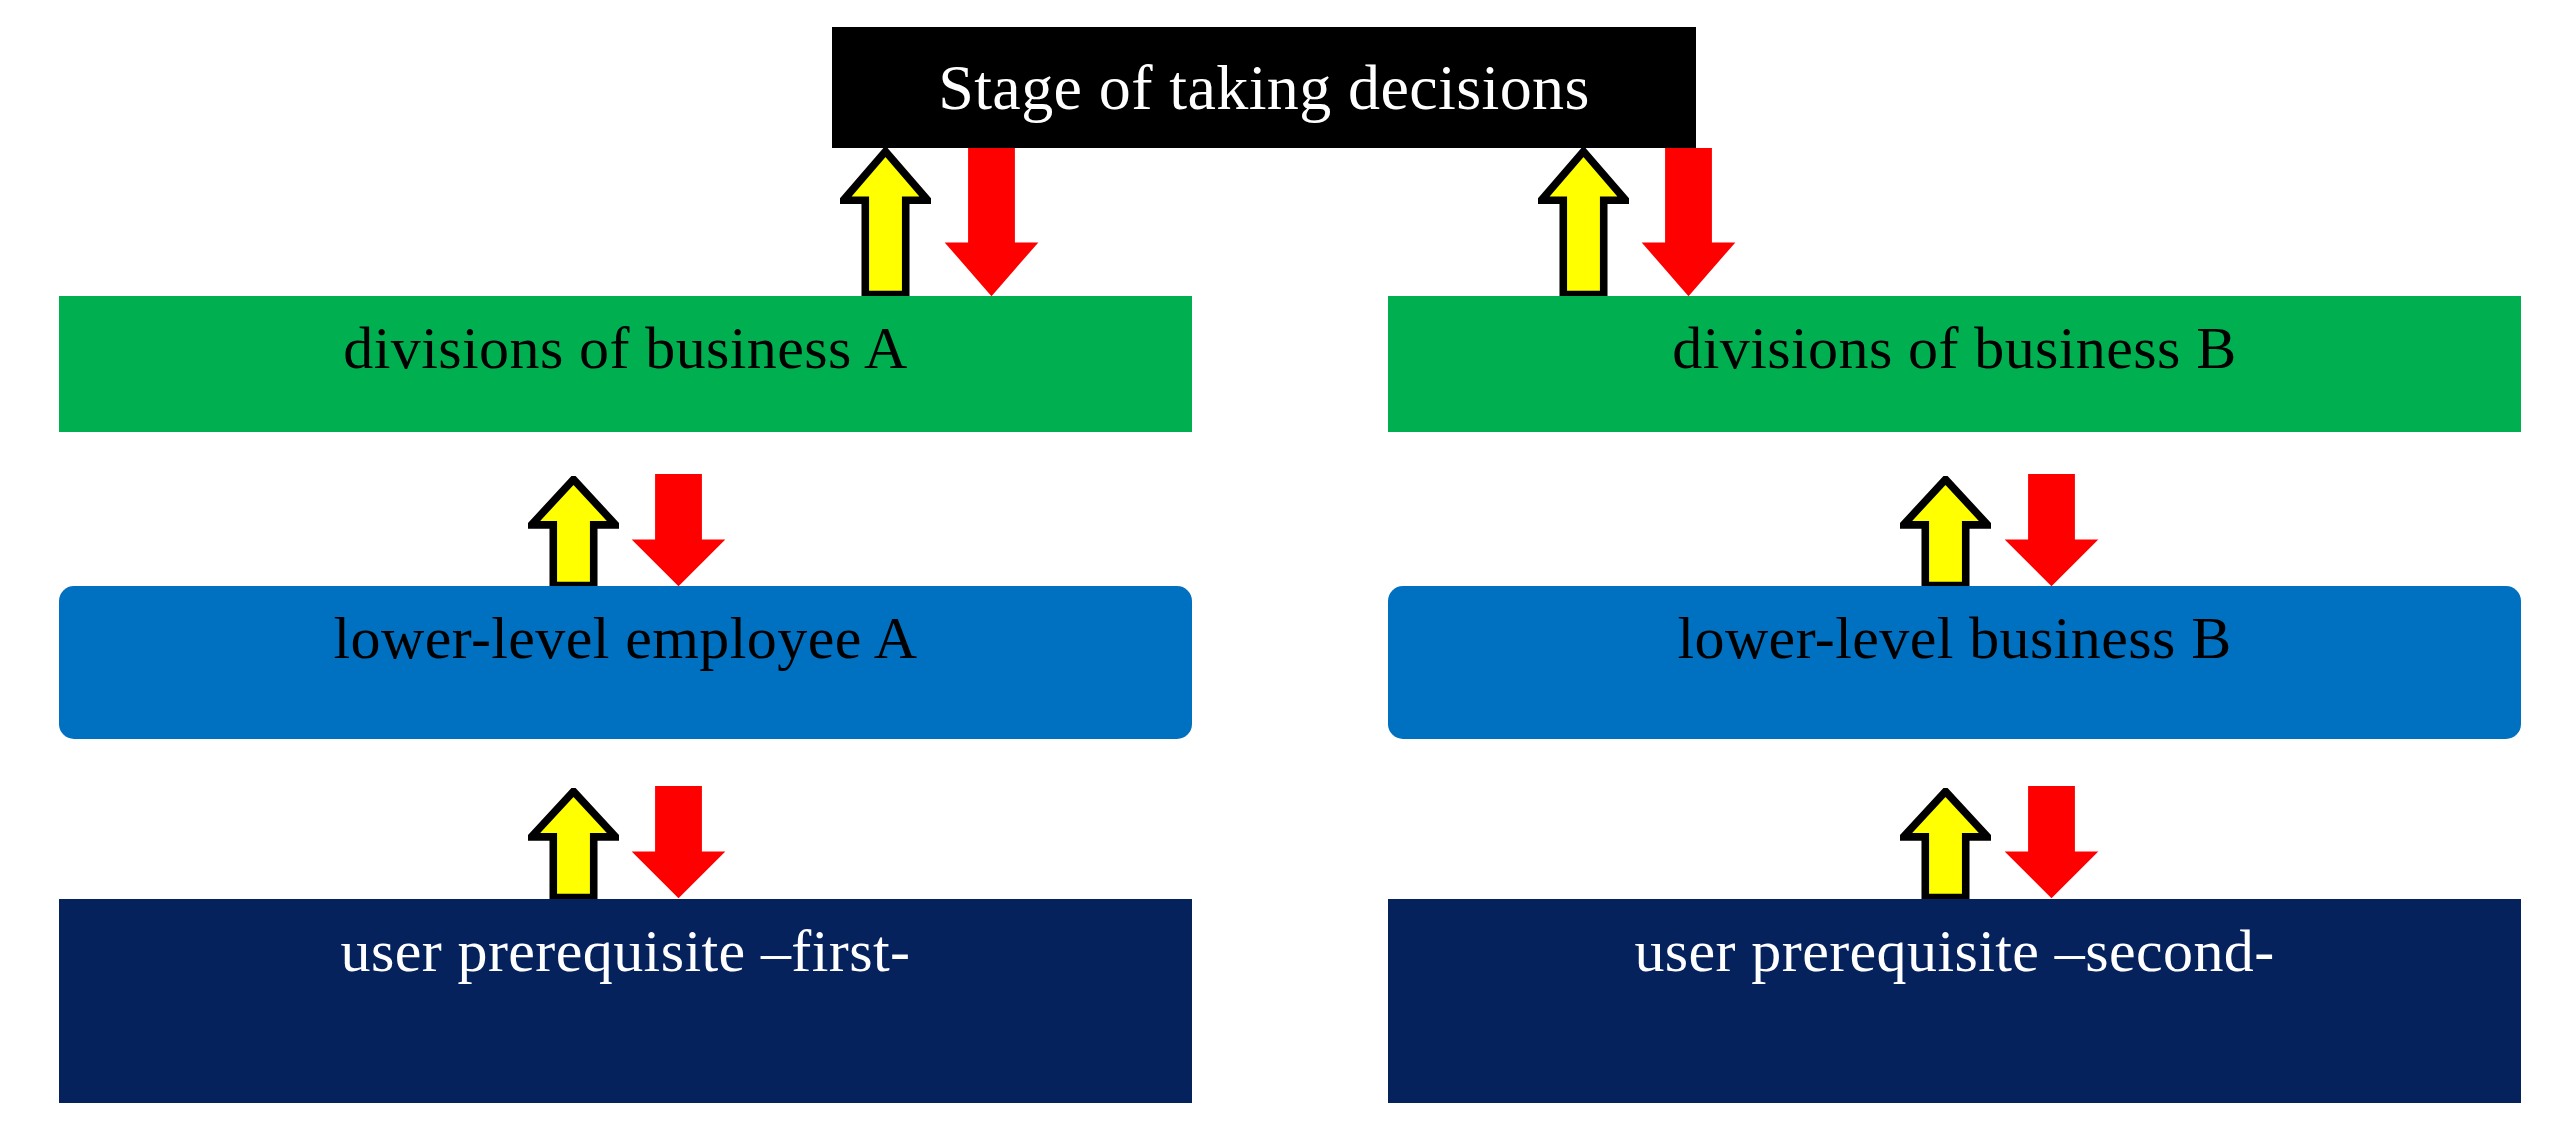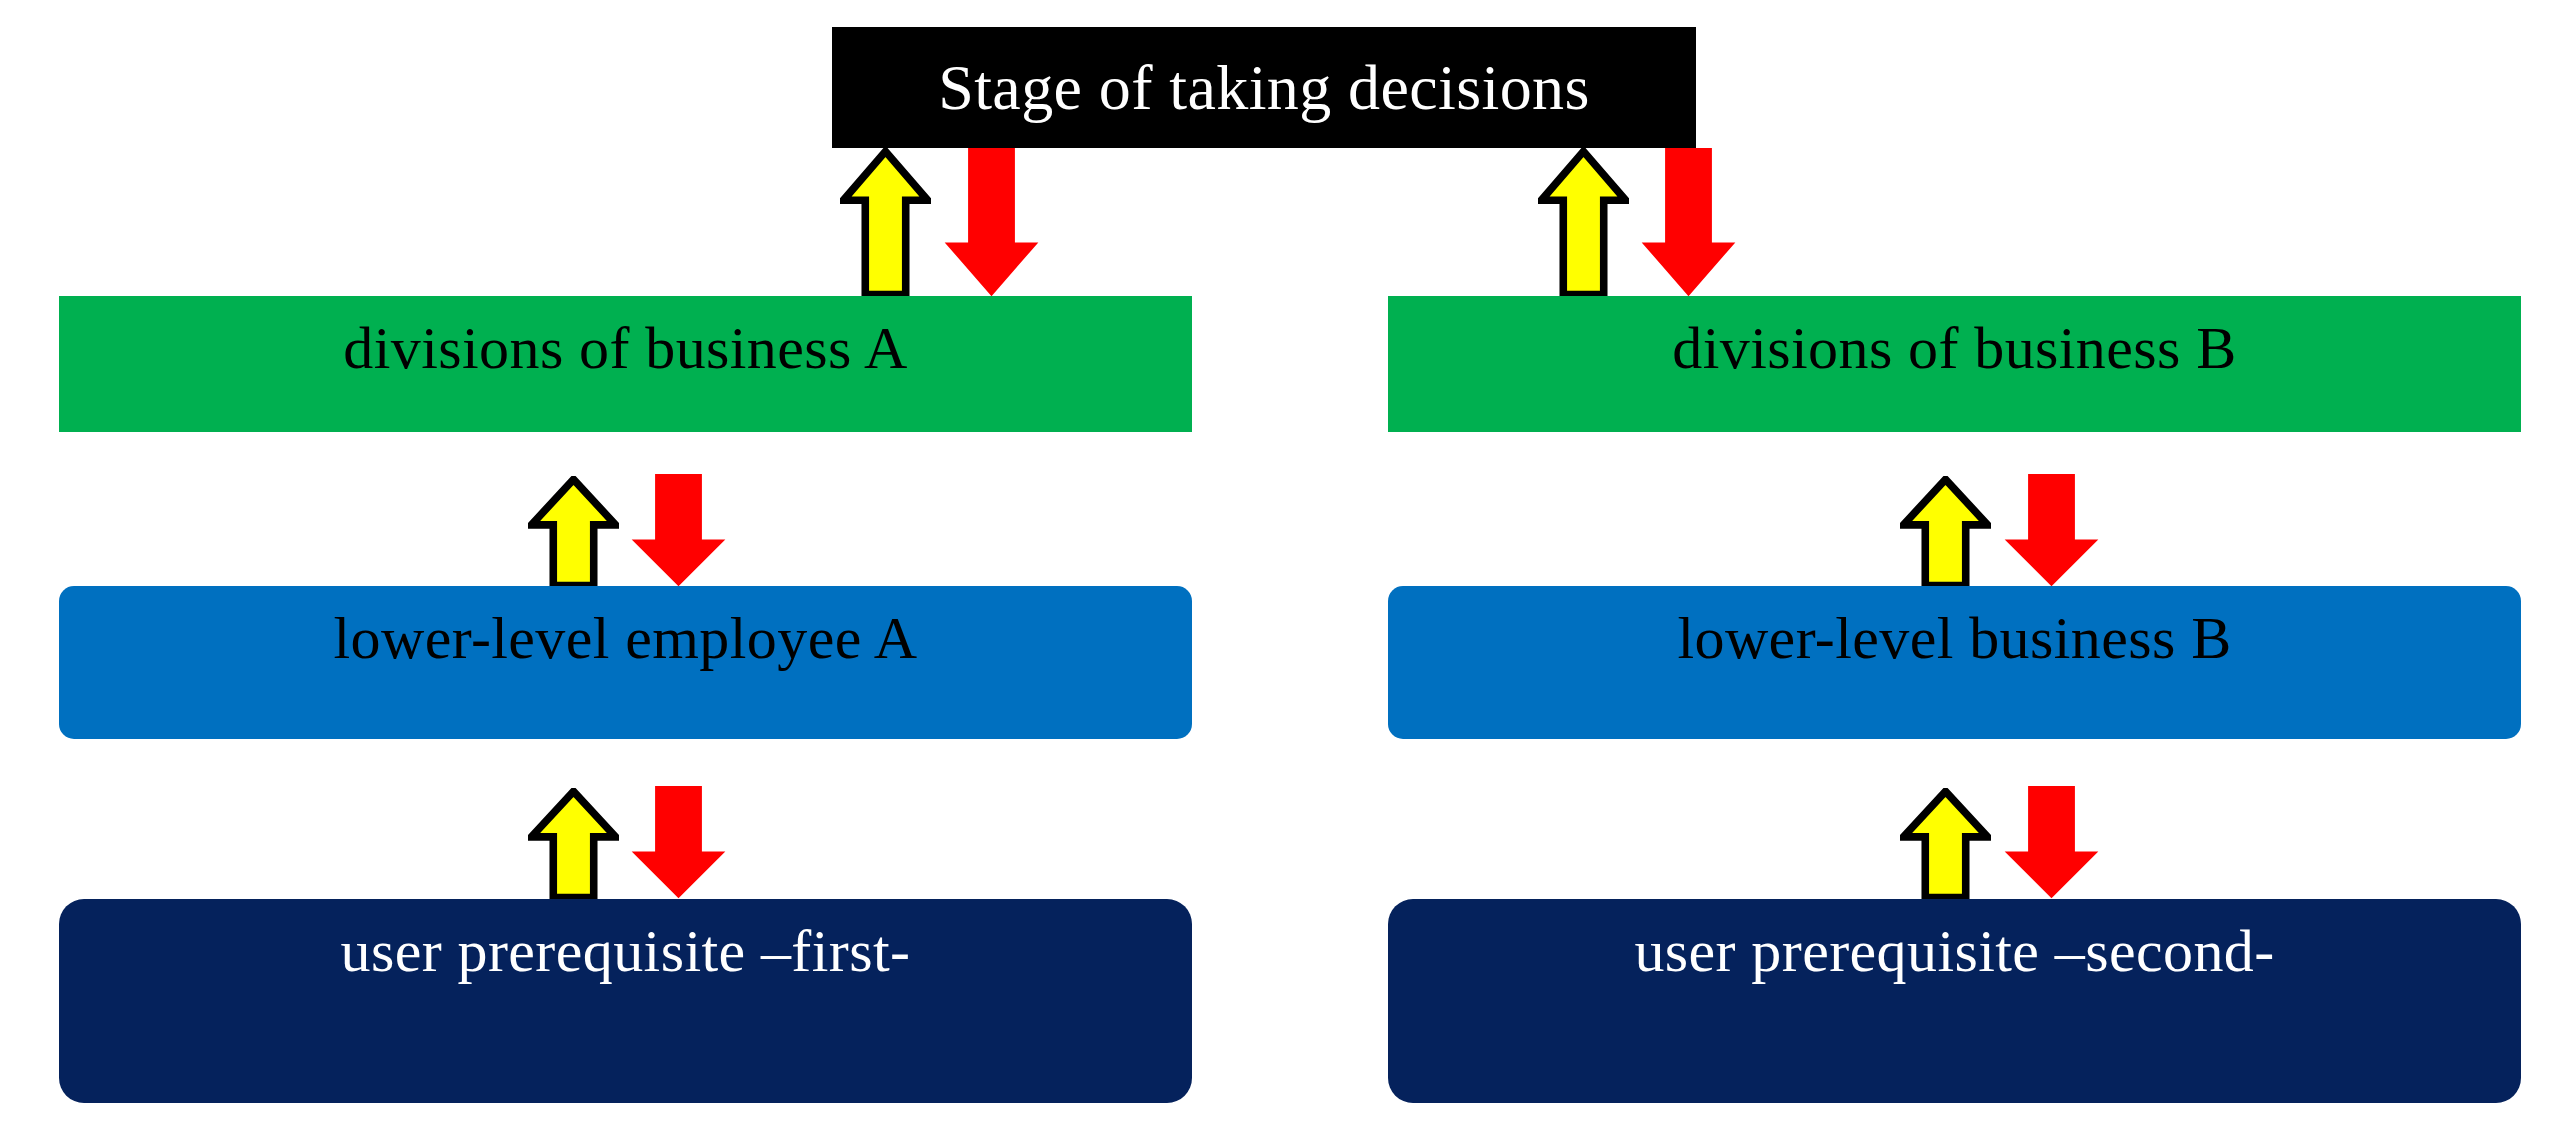--- a/index.html
+++ b/index.html
@@ -60,21 +60,21 @@
   .lvl-green .box-label,
   .lvl-blue  .box-label { color: #000000; }
   .lvl-navy  .box-label { color: #ffffff; }
 
   
   .col-a { left: 59px;   width: 1133px; }
   .col-b { left: 1388px; width: 1133px; }
 
   .row-green { top: 296px;  height: 136px; }
   .row-blue  { top: 586px;  height: 153px; }
-  .row-navy  { top: 899px; height: 204px; border-radius: 25px; }
+  .row-navy  { top: 899px; height: 204px; }
 
   
   .arrow {
     position: absolute;
     display: block;
   }
   .arrow svg { display: block; width: 100%; height: 100%; }
 
   .arrow-up   { }
   .arrow-down { }

